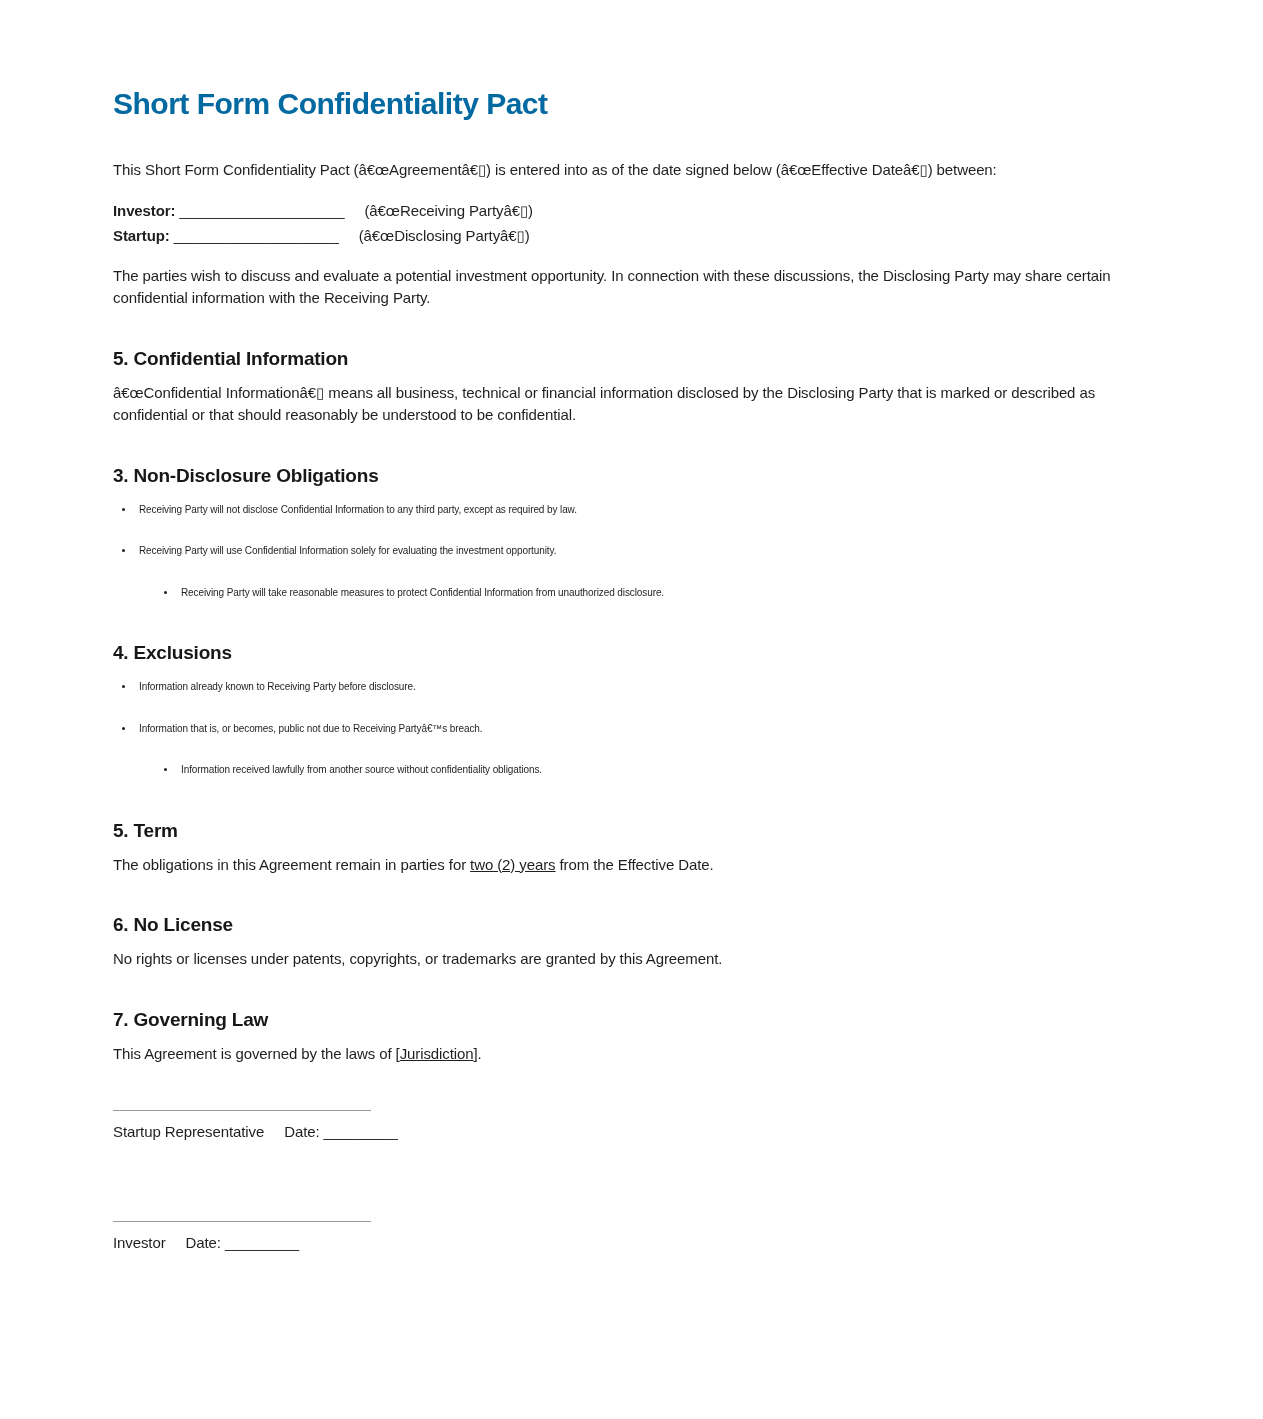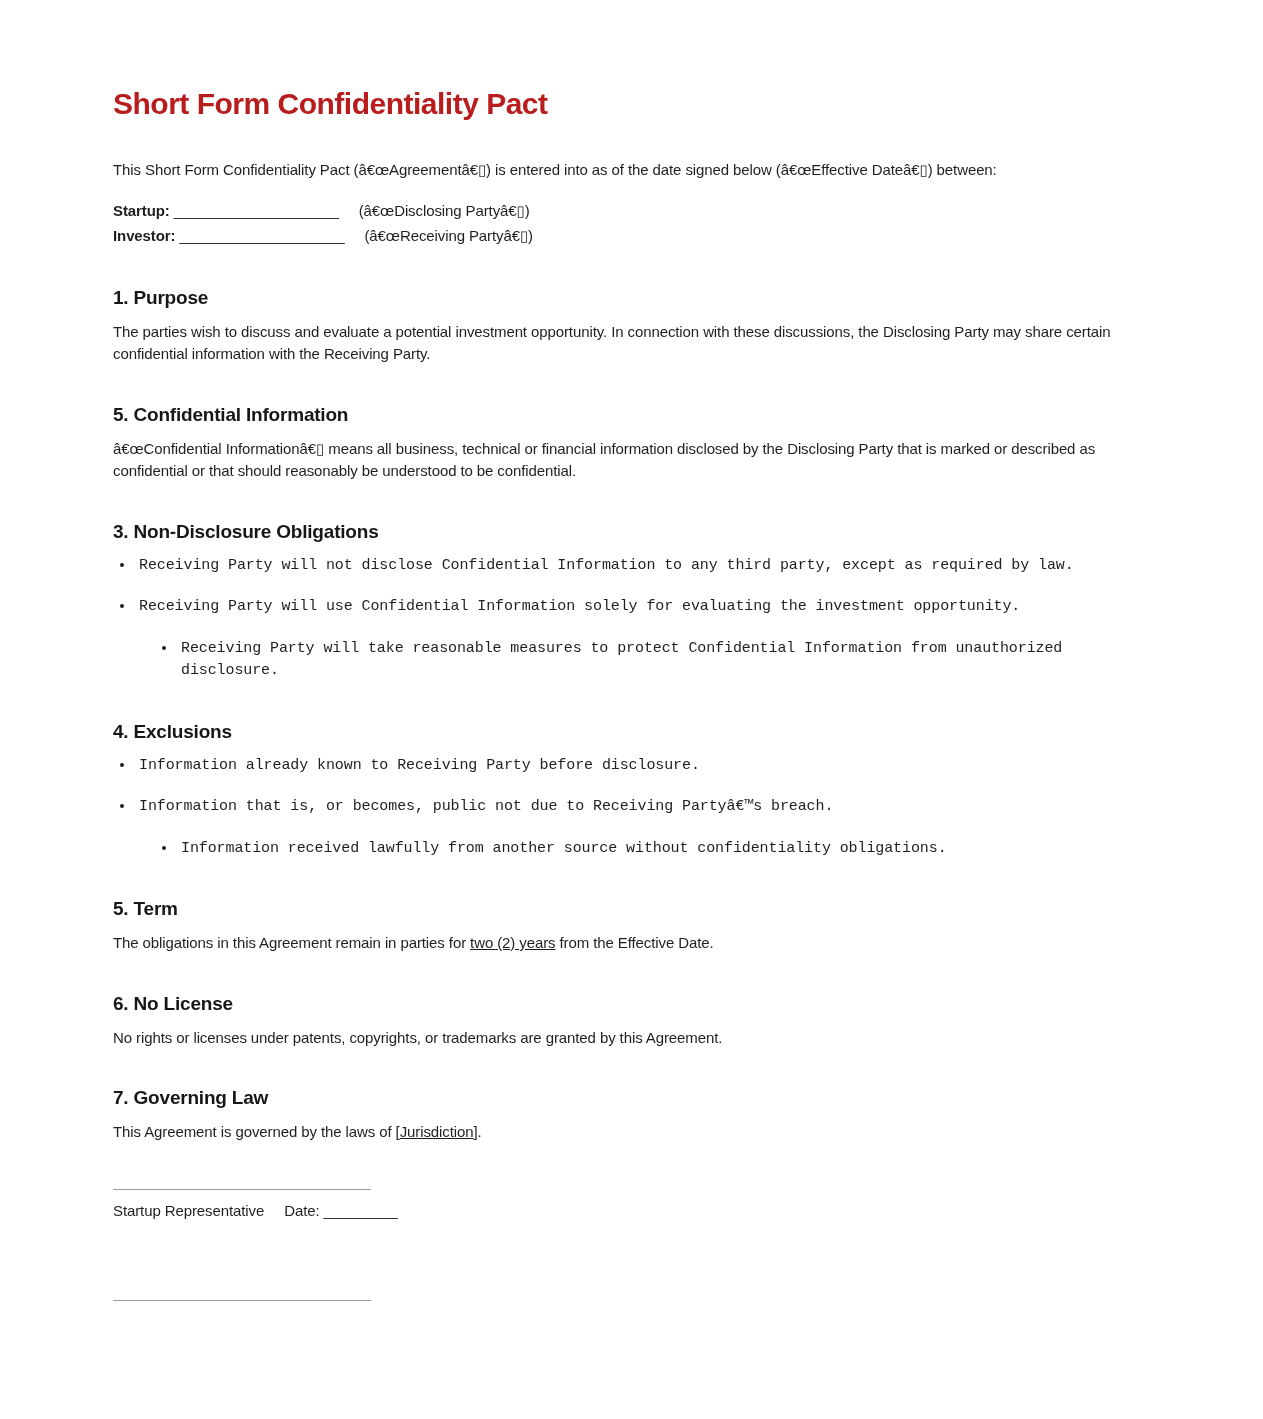--- a/index.html
+++ b/index.html
@@ -22,21 +22,21 @@
     width: 1037px;
     margin: 0 auto;
     padding-top: 85px;
   }
   h1.doc-title {
     font-size: 30px;
     line-height: 38px;
     font-weight: 700;
     letter-spacing: -0.5px;
     margin: 0 0 36px 0;
-    color: #b91c1c;
+    color: #0369a1;
   }
   p.body-text {
     font-size: 15px;
     line-height: 22.5px;
     letter-spacing: -0.1px;
     margin: 0 0 16px 0;
   }
   .parties {
     margin: 0 0 16px 0;
     font-size: 15px;
@@ -54,26 +54,25 @@
     letter-spacing: -0.2px;
     margin: 36px 0 10px 0;
     color: #171717;
   }
   ul.bullet-list {
     margin: 0 0 16px 0;
     padding-left: 22px;
     list-style: disc outside;
   }
   ul.bullet-list li {
-    font-size: 15px;
+    font-size: 10px;
     line-height: 22.5px;
     letter-spacing: -0.1px;
     margin: 0 0 19px 0;
     padding-left: 4px;
-    font-family: Liberation Mono, monospace;
   }
   ul.bullet-list li:last-child { margin-bottom: 0; margin-left: 42px; }
   .u { text-decoration: underline; }
   .sig-block { margin-top: 45px; }
   .sig-block.second { margin-top: 77px; }
   .sig-line {
     width: 258px;
     height: 0;
     border-top: 1px solid #9a9a9a;
   }
@@ -91,33 +90,32 @@
 
 <div class="clip">
   <div class="page">
 
     <h1 class="doc-title">Short Form Confidentiality Pact</h1>
 
     <p class="body-text">This Short Form Confidentiality Pact (â€œAgreementâ€▯) is entered into as of the date signed below (â€œEffective Dateâ€▯) between:</p>
 
     <div class="parties">
       <div class="party-line">
+        <strong>Investor:</strong>
+        <span class="party-blank">____________________</span>
+        <span class="party-descriptor">(â€œReceiving Partyâ€▯)</span>
+      </div>
+      <div class="party-line">
         <strong>Startup:</strong>
         <span class="party-blank">____________________</span>
         <span class="party-descriptor">(â€œDisclosing Partyâ€▯)</span>
       </div>
-      <div class="party-line">
-        <strong>Investor:</strong>
-        <span class="party-blank">____________________</span>
-        <span class="party-descriptor">(â€œReceiving Partyâ€▯)</span>
-      </div>
     </div>
 
     <section>
-      <h2 class="section-heading">1. Purpose</h2>
       <p class="body-text">The parties wish to discuss and evaluate a potential investment opportunity. In connection with these discussions, the Disclosing Party may share certain confidential information with the Receiving Party.</p>
     </section>
 
     <section>
       <h2 class="section-heading">5. Confidential Information</h2>
       <p class="body-text">â€œConfidential Informationâ€▯ means all business, technical or financial information disclosed by the Disclosing Party that is marked or described as confidential or that should reasonably be understood to be confidential.</p>
     </section>
 
     <section>
       <h2 class="section-heading">3. Non-Disclosure Obligations</h2>

